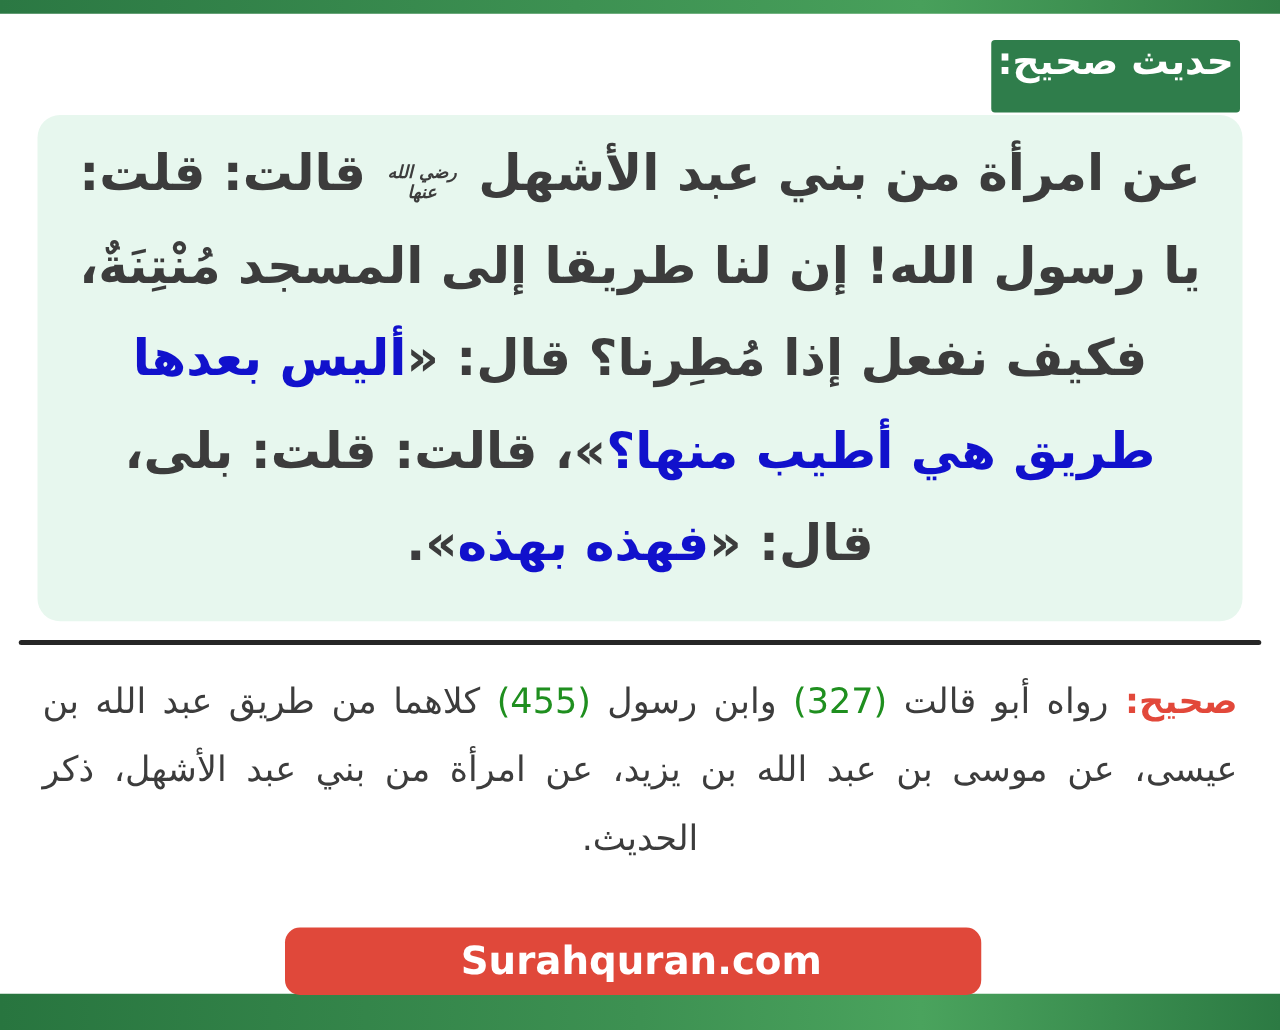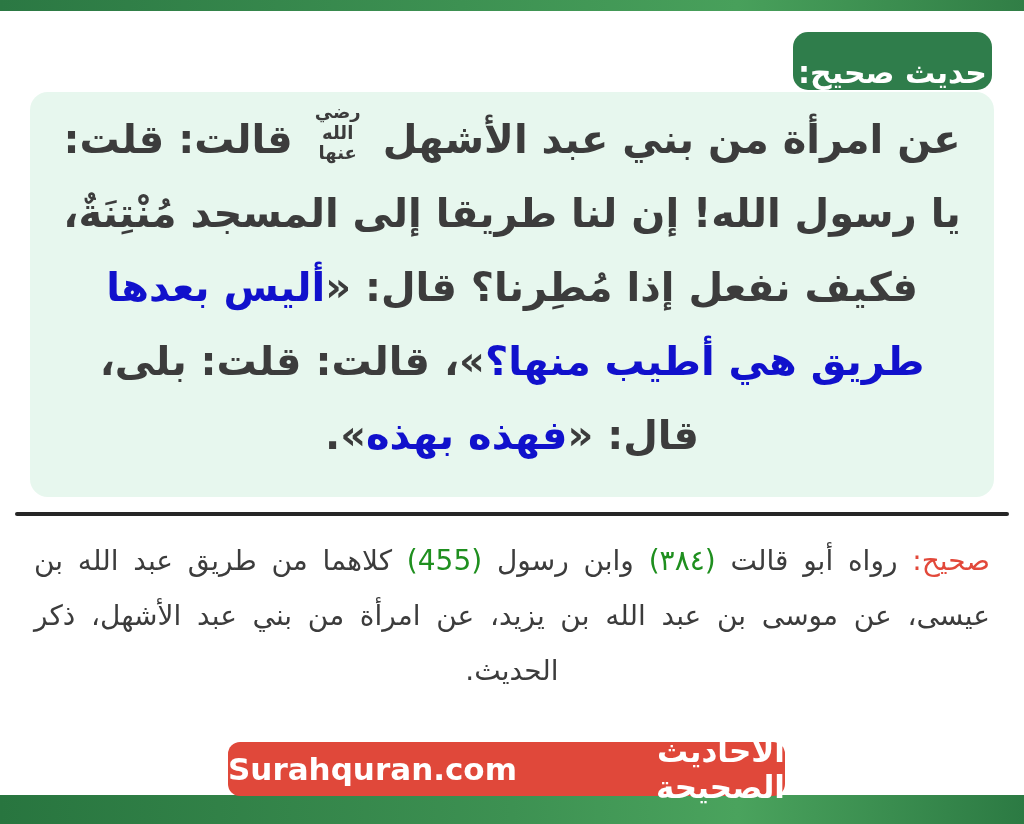--- a/index.html
+++ b/index.html
@@ -26,54 +26,55 @@
 
   .top-band{
     position:absolute;top:0;left:0;width:1024px;height:11px;
     background:linear-gradient(90deg,var(--band-green-dark) 0%,var(--band-green-mid) 45%,var(--band-green-light) 72%,#317e46 100%);
   }
 
   .header-badge{
     position:absolute;top:32px;right:32px;
     width:199px;height:58px;
     background:var(--badge-green);
-    border-radius:15px;
+    border-radius:3px;
     color:#ffffff;
     font-size:30px;font-weight:600;
-    display:flex;align-items:flex-end;justify-content:center;
+    display:flex;align-items:flex-start;justify-content:center;
     direction:rtl;
   }
 
   .hadith-box{
     position:absolute;top:92px;left:30px;
     width:964px;height:405px;
     background:var(--hadith-bg);
     border-radius:18px;
   }
   .hadith-text{
     margin:0;padding:10px 26px 0 26px;
     direction:rtl;
     text-align:center;
     font-size:40px;font-weight:bold;
     line-height:74px;
     color:var(--text-dark);
   }
 
   .seg-dark{color:var(--text-dark);}
   .seg-blue{color:var(--text-blue);}
-  .seg-red{color:var(--text-red);font-weight:normal;margin-top:15px;}
+  .seg-red{color:var(--text-red);font-weight:bold;margin-top:15px;}
   .seg-green{color:var(--text-green);}
   .seg-honorific{
     display:inline-block;
     width:62px;
-    font-size:18px;font-weight:bold;
+    font-size:14px;font-weight:bold;
     line-height:1.15;
     text-align:center;
     vertical-align:-6px;
     color:var(--text-dark);
+    font-style:italic;
   }
 
   .divider{
     position:absolute;top:512px;left:15px;
     width:994px;height:4px;
     background:var(--divider);
     border-radius:2px;
   }
 
   .source-text{
@@ -92,21 +93,21 @@
     width:557px;height:54px;
     background:var(--footer-red);
     border-radius:12px;
     color:#ffffff;
     font-size:31px;font-weight:600;
     display:flex;align-items:center;justify-content:center;
     gap:12px;
     direction:rtl;
     z-index:2;
   }
-  .footer-badge .latin{direction:ltr;unicode-bidi:isolate;}
+  .footer-badge .latin{direction:ltr;unicode-bidi:isolate;padding-left:13px;}
 
   .bottom-band{
     position:absolute;top:795px;left:0;
     width:1024px;height:29px;
     background:linear-gradient(90deg,#28753f 0%,var(--band-green-mid) 50%,#4aa35d 72%,#2c7a43 100%);
     z-index:1;
   }
 </style>
 </head>
 <body>
@@ -118,22 +119,21 @@
   <div class="header-badge">
     <span>حديث صحيح:</span>
   </div>
 
   <div class="hadith-box">
     <p class="hadith-text"><span class="seg-dark">عن امرأة من بني عبد الأشهل </span><span class="seg-honorific">رضي الله عنها</span><span class="seg-dark"> قالت: قلت: يا رسول الله! إن لنا طريقا إلى المسجد مُنْتِنَةٌ، فكيف نفعل إذا مُطِرنا؟ قال: «</span><span class="seg-blue">أليس بعدها طريق هي أطيب منها؟</span><span class="seg-dark">»، قالت: قلت: بلى، قال: «</span><span class="seg-blue">فهذه بهذه</span><span class="seg-dark">».</span></p>
   </div>
 
   <div class="divider"></div>
 
-  <p class="source-text"><span class="seg-red">صحيح:</span><span class="seg-dark"> رواه أبو قالت </span><span class="seg-green">(٣٨٤)</span><span class="seg-dark"> وابن رسول </span><span class="seg-green">(455)</span><span class="seg-dark"> كلاهما من طريق عبد الله بن عيسى، عن موسى بن عبد الله بن يزيد، عن امرأة من بني عبد الأشهل، ذكر الحديث.</span></p>
+  <p class="source-text"><span class="seg-red">صحيح:</span><span class="seg-dark"> رواه أبو قالت </span><span class="seg-green">(327)</span><span class="seg-dark"> وابن رسول </span><span class="seg-green">(455)</span><span class="seg-dark"> كلاهما من طريق عبد الله بن عيسى، عن موسى بن عبد الله بن يزيد، عن امرأة من بني عبد الأشهل، ذكر الحديث.</span></p>
 
   <div class="footer-badge">
-    <span>الأحاديث الصحيحة</span>
     <span class="latin">Surahquran.com</span>
   </div>
 
   <div class="bottom-band"></div>
 
 </div>
 
 </body></html>

